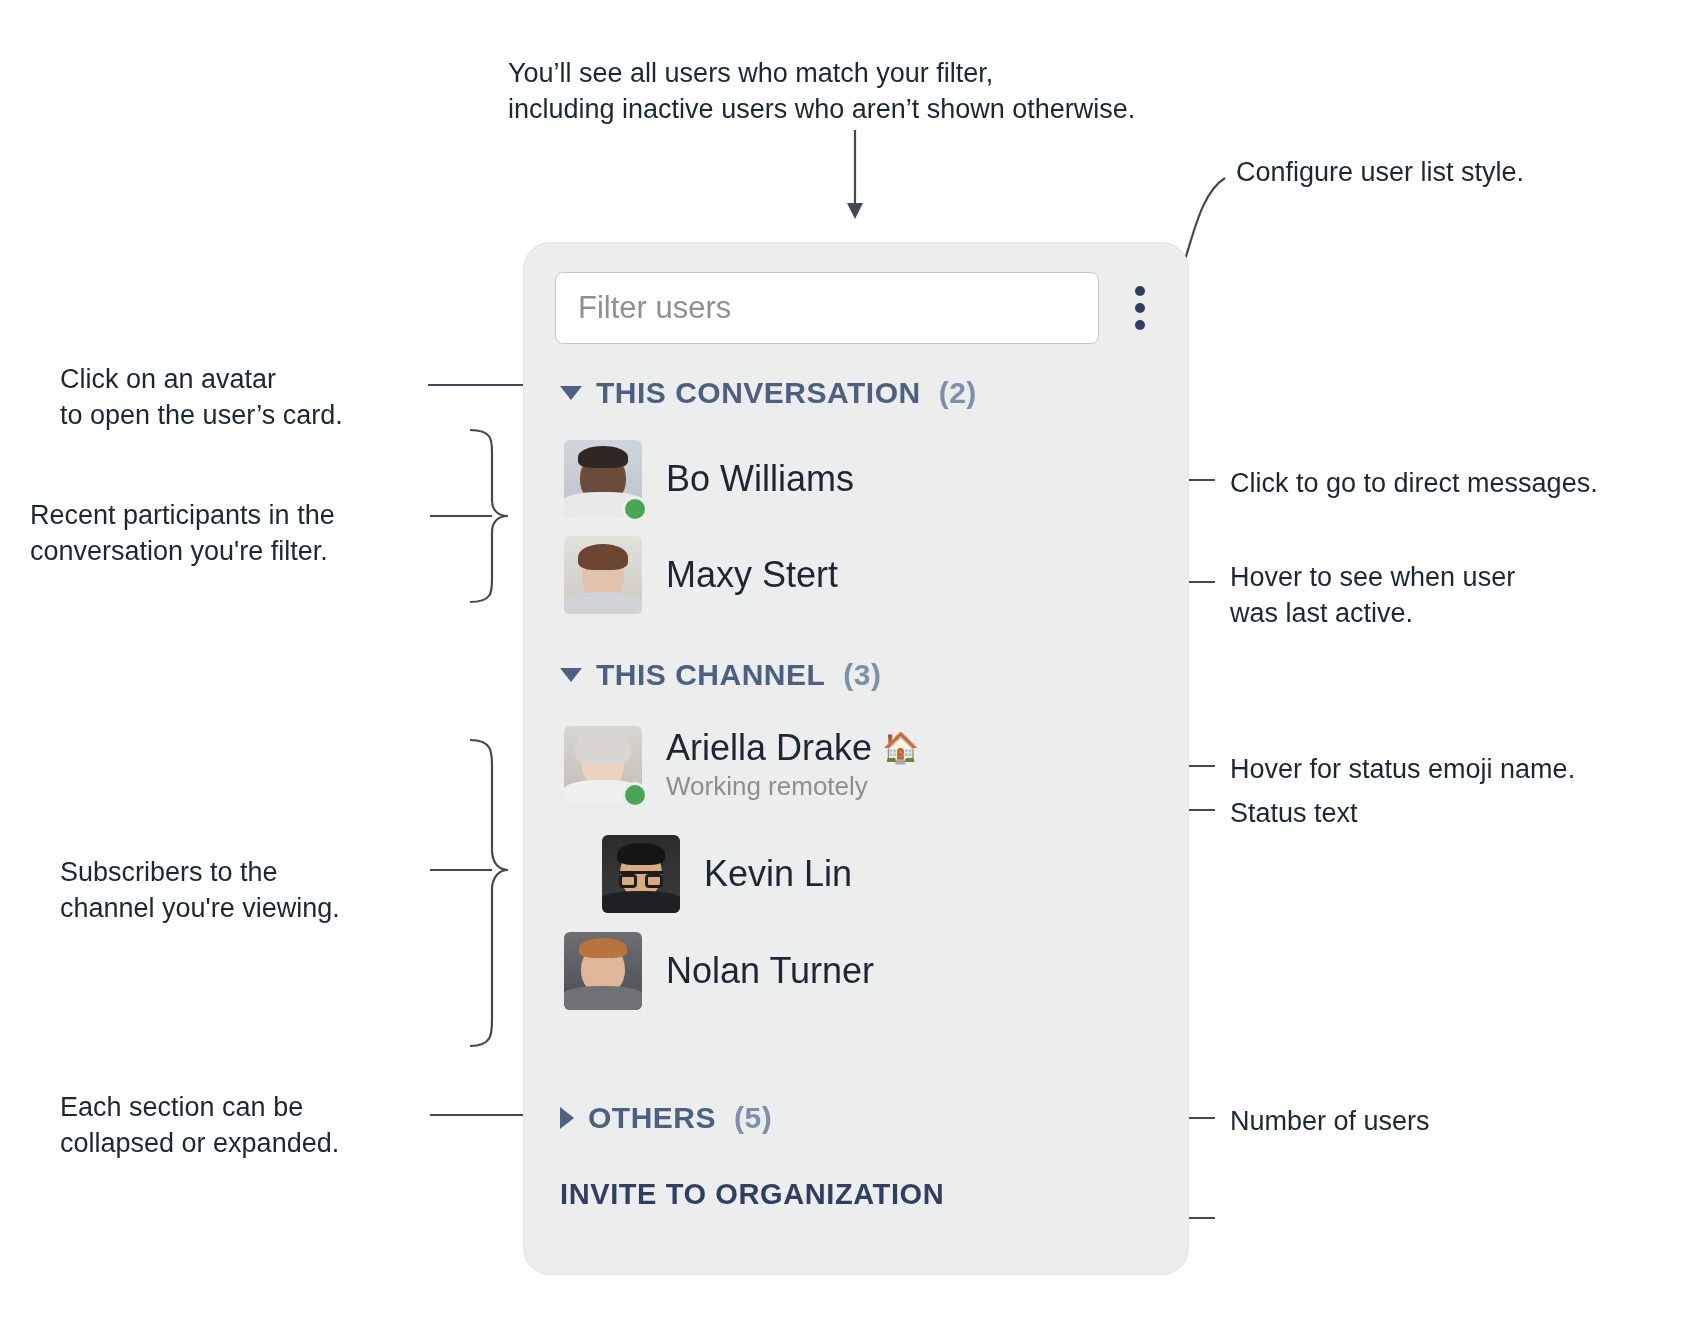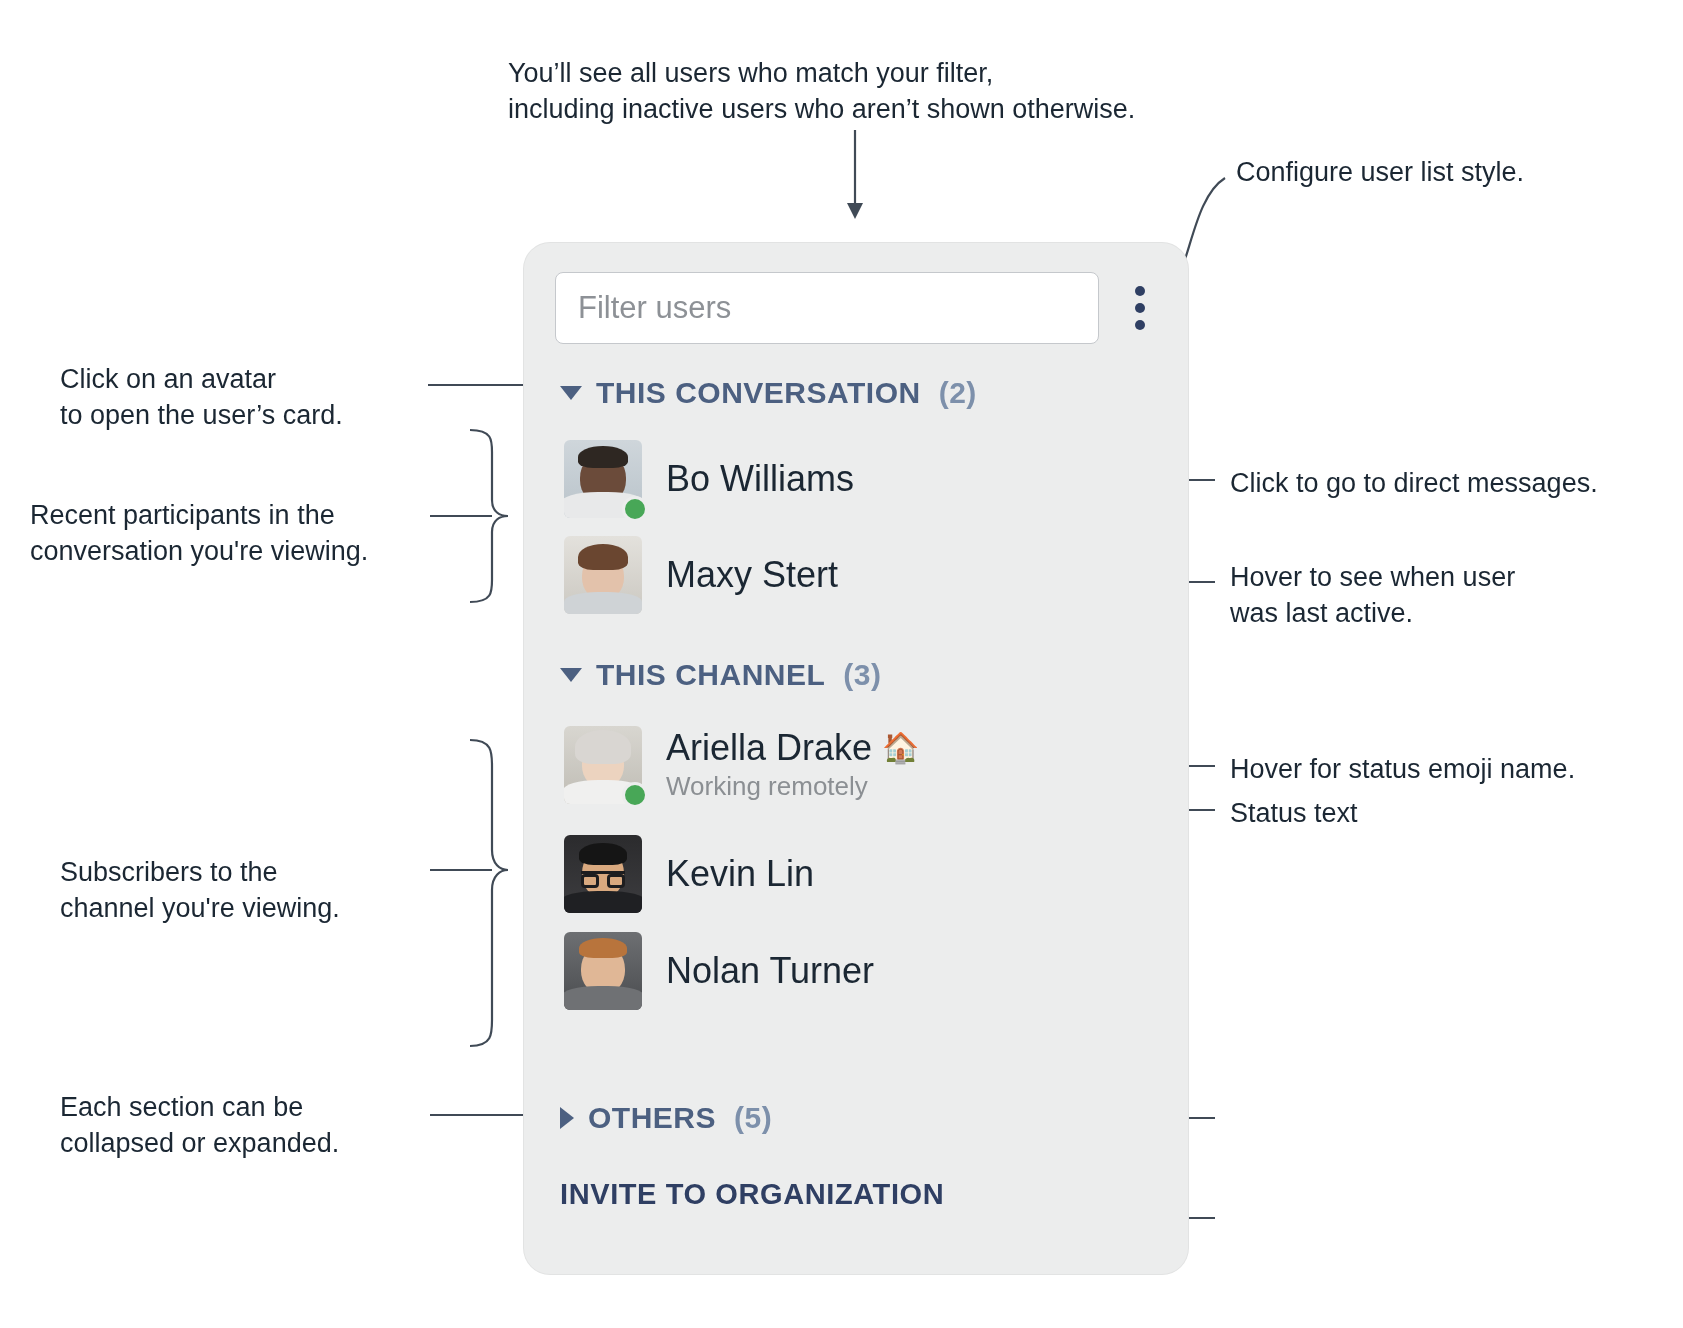--- a/index.html
+++ b/index.html
@@ -265,37 +265,38 @@
 
   <div class="anno" style="left:508px; top:56px; width:730px;">You’ll see all users who match your filter,
 including inactive users who aren’t shown otherwise.</div>
 
   <div class="anno right" style="left:1236px; top:155px; width:400px;">Configure user list style.</div>
 
   <div class="anno left" style="left:60px; top:362px; width:368px;">Click on an avatar
 to open the user’s card.</div>
 
   <div class="anno left" style="left:30px; top:498px; width:398px;">Recent participants in the
-conversation you're viewing.</div>
+conversation you're filter.</div>
 
   <div class="anno right" style="left:1230px; top:466px; width:430px;">Click to go to direct messages.</div>
 
   <div class="anno right" style="left:1230px; top:560px; width:400px;">Hover to see when user
 was last active.</div>
 
   <div class="anno right" style="left:1230px; top:752px; width:420px;">Hover for status emoji name.</div>
 
   <div class="anno right" style="left:1230px; top:796px; width:300px;">Status text</div>
 
   <div class="anno left" style="left:60px; top:855px; width:368px;">Subscribers to the
 channel you're viewing.</div>
 
   <div class="anno left" style="left:60px; top:1090px; width:368px;">Each section can be
 collapsed or expanded.</div>
 
+  <div class="anno right" style="left:1230px; top:1104px; width:360px;">Number of users</div>
 
 
   <div id="panel">
 
     <div class="filter-row">
       <input class="filter-input" type="text" placeholder="Filter users" style="">
       <div class="kebab">
         <span></span>
         <span></span>
         <span></span>
@@ -359,21 +360,21 @@
       </div>
       <div class="names">
         <div class="uname">
           <span>Ariella Drake</span>
           <span class="status-emoji">🏠</span>
         </div>
         <div class="ustatus">Working remotely</div>
       </div>
     </div>
 
-    <div class="user-row" style="top:589px;">
+    <div class="user-row" style="top:589px;margin-left:38px;">
       <div class="avatar-wrap">
         <div class="avatar">
           <div class="face bg-d"></div>
           <div class="head" style="top:14px; width:42px; height:48px; background:#d9a97f;"></div>
           <div class="hair" style="top:8px; width:48px; height:22px; background:#151515;"></div>
           <div class="glasses" style="top:36px;">
               <i></i>
               <i></i>
             </div>
           <div class="body" style="width:84px; height:22px; background:#1f2023;"></div>

